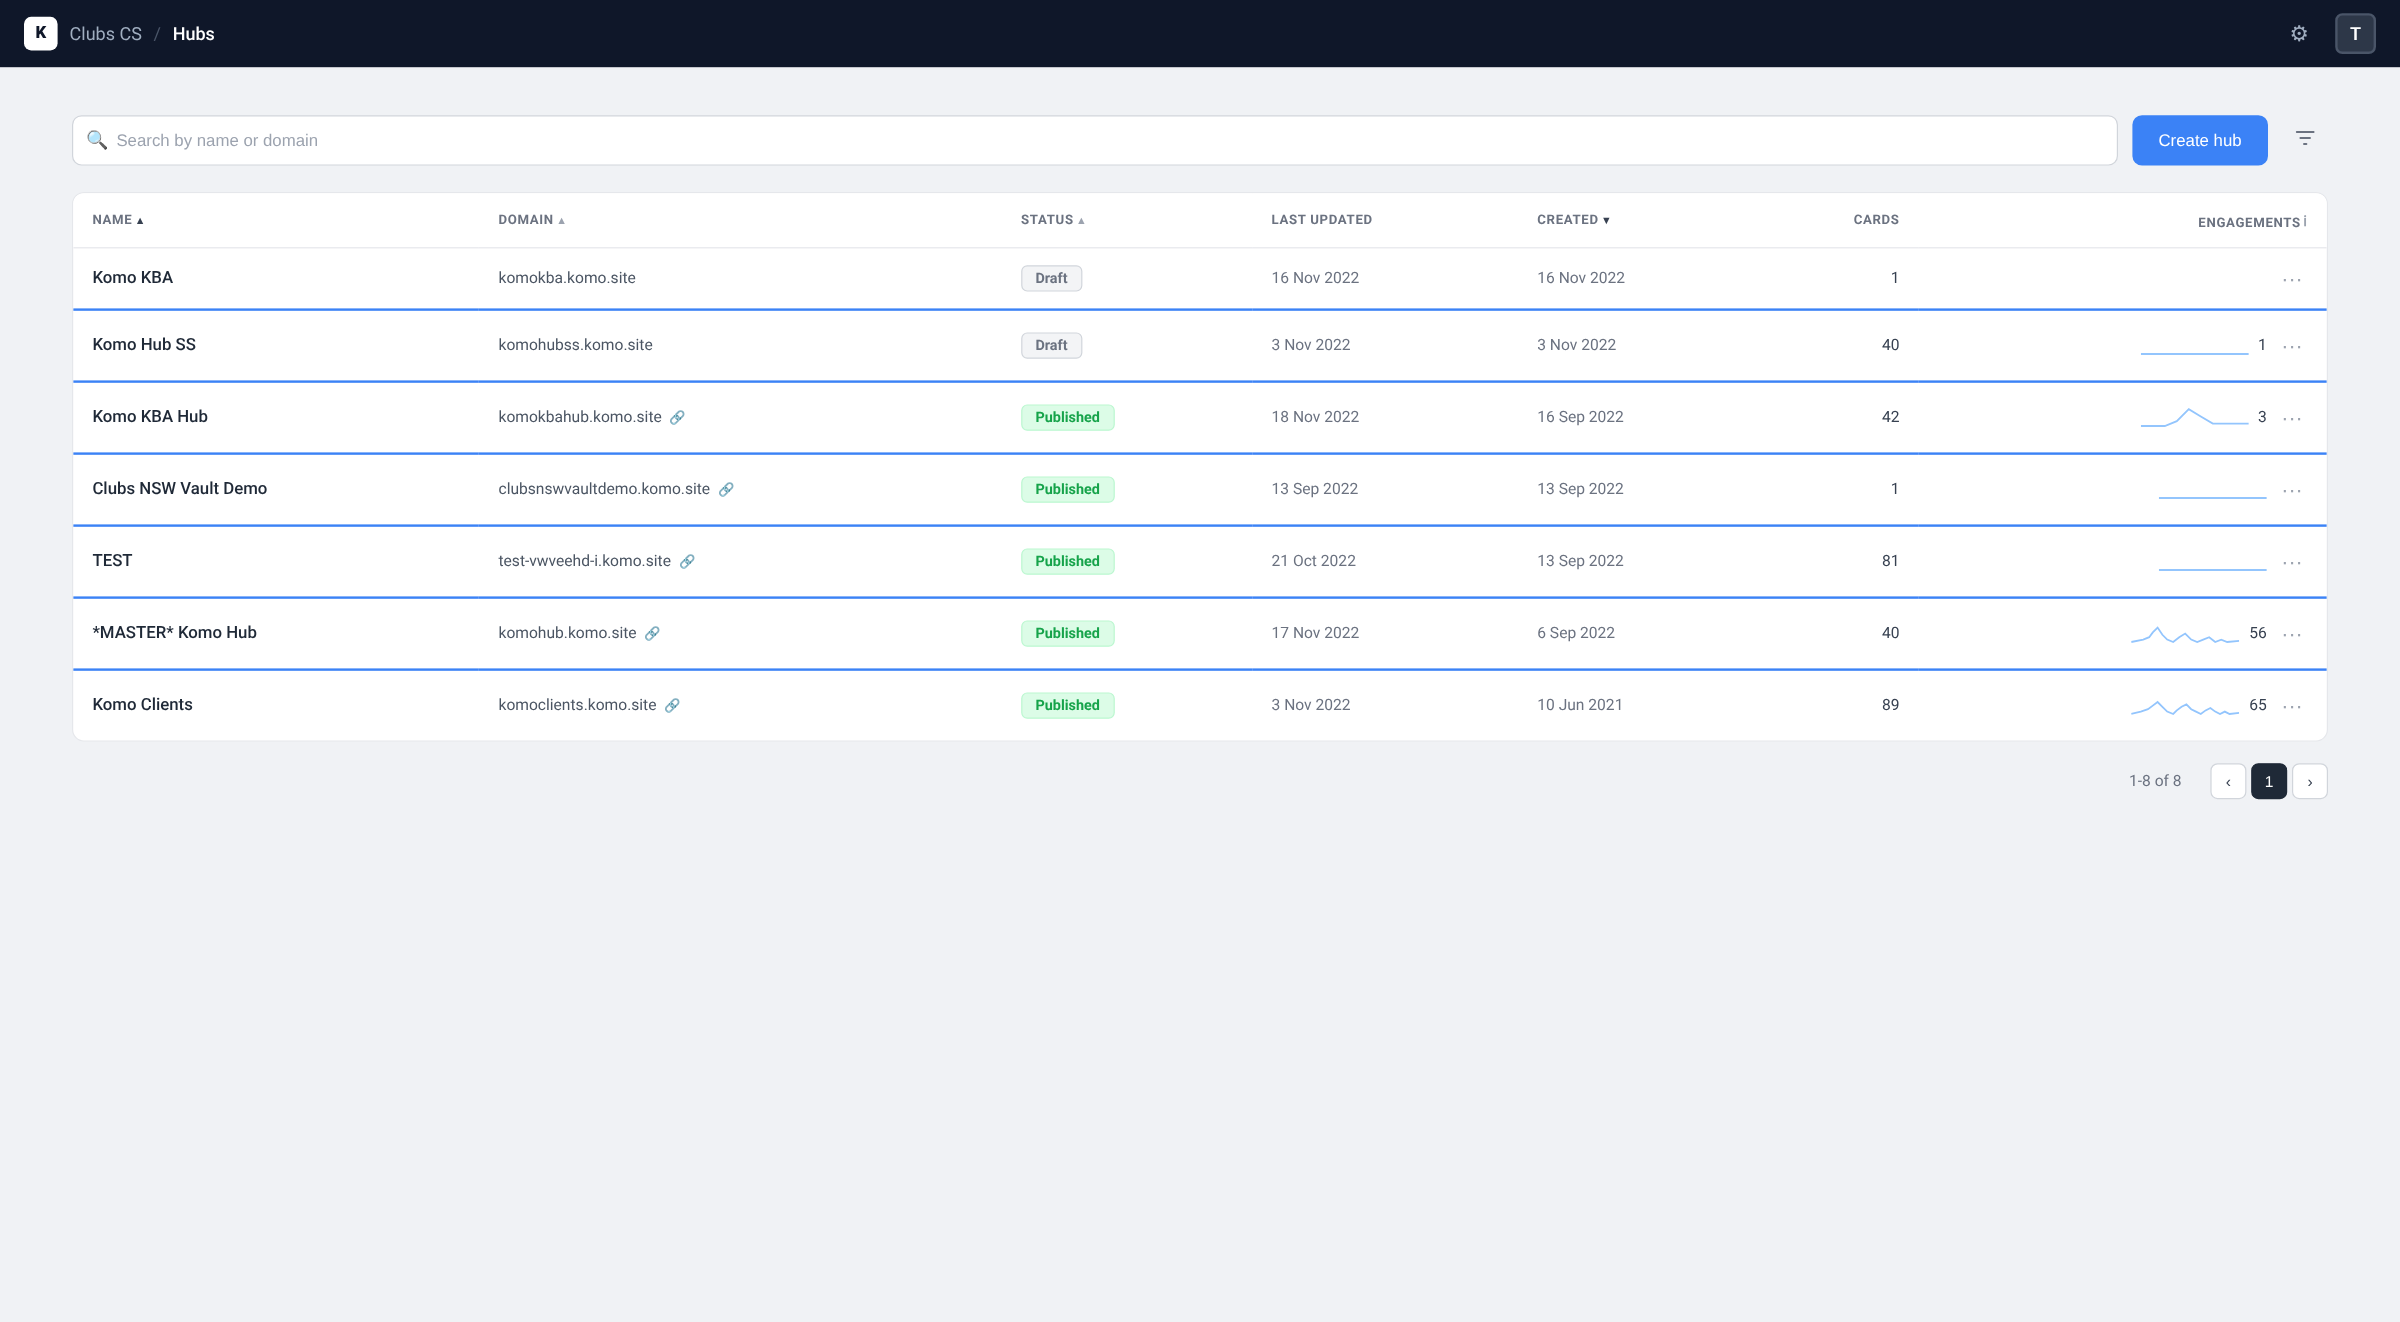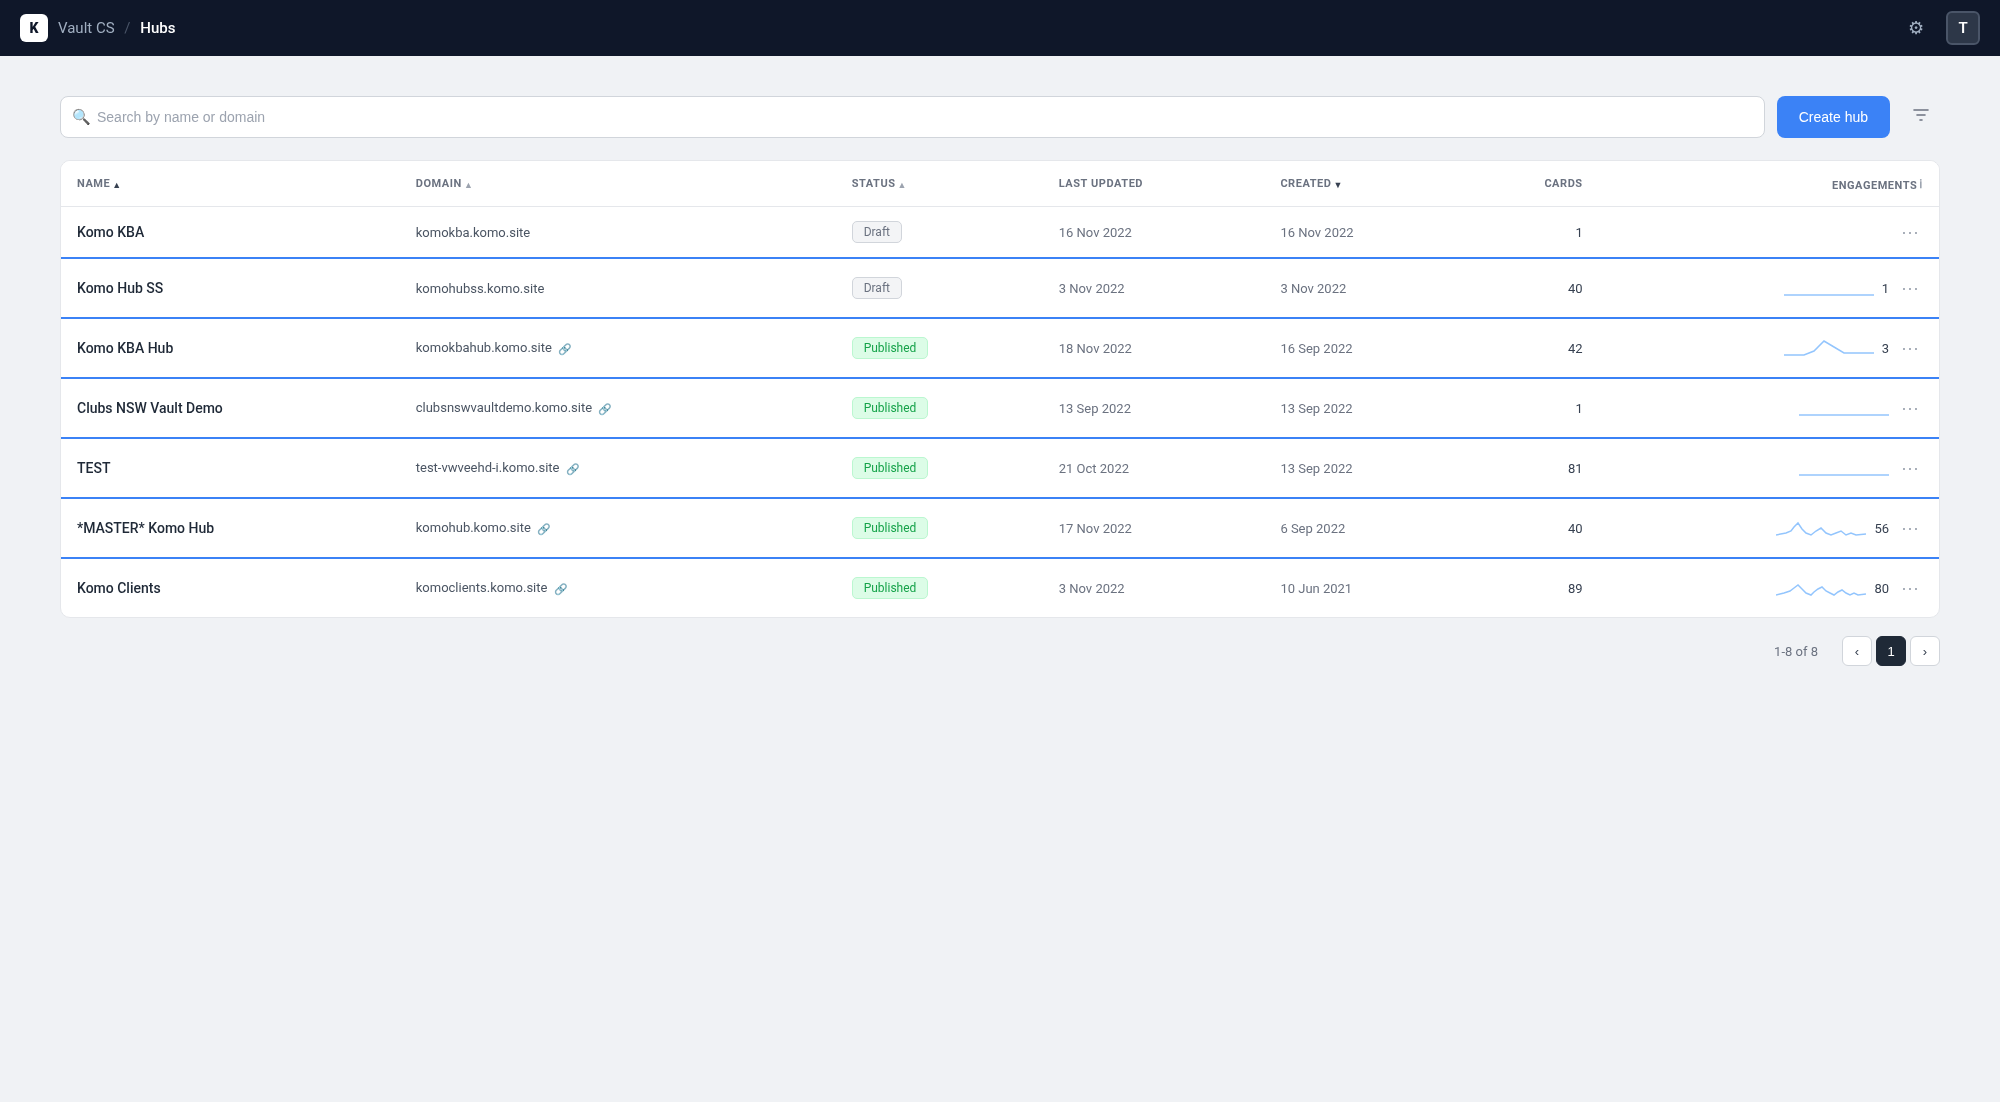--- a/index.html
+++ b/index.html
@@ -101,21 +101,21 @@
     tbody td.domain { color: #4b5563; font-size: 13px; }
     tbody td.date { color: #6b7280; font-size: 13px; }
     tbody td.cards { text-align: right; color: #374151; font-size: 13px; }
     tbody td.engagements { text-align: right; }
     .engagements-cell { display: flex; align-items: center; justify-content: flex-end; gap: 8px; }
     .eng-count { font-size: 13px; color: #374151; }
 
     .badge {
       display: inline-flex; align-items: center;
       padding: 3px 11px; border-radius: 5px;
-      font-size: 12px; font-weight: 400;
+      font-size: 12px; font-weight: 700;
     }
     .badge-draft { background: #f3f4f6; color: #6b7280; border: 1px solid #d1d5db; }
     .badge-published { background: #dcfce7; color: #16a34a; border: 1px solid #bbf7d0; }
 
     .domain-link-icon { color: #6b7280; font-size: 12px; margin-left: 4px; vertical-align: middle; cursor: pointer; }
 
     .more-btn {
       background: none; border: none; cursor: pointer;
       color: #9ca3af; font-size: 18px; padding: 2px 4px;
       line-height: 1;
@@ -154,21 +154,21 @@
     
     .info-icon { font-size: 12px; color: #9ca3af; cursor: pointer; }
   </style>
 </head>
 <body>
 
 <nav class="navbar">
   <div class="navbar-left">
     <div class="navbar-logo">K</div>
     <div class="navbar-breadcrumb">
-      <span>Vault CS</span>
+      <span>Clubs CS</span>
       <span class="sep">/</span>
       <span class="current">Hubs</span>
     </div>
   </div>
   <div class="navbar-right">
     <button class="nav-icon-btn">
       <span>⚙</span>
     </button>
     <div class="nav-avatar">T</div>
   </div>
@@ -337,21 +337,21 @@
             <td class="domain">komoclients.komo.site<span class="domain-link-icon" style="font-size: 11px;"> 🔗</span></td>
             <td><span class="badge badge-published">Published</span></td>
             <td class="date">3 Nov 2022</td>
             <td class="date">10 Jun 2021</td>
             <td class="cards">89</td>
             <td class="engagements">
               <div class="engagements-cell">
                 <svg width="90" height="30" viewBox="0 0 90 30">
                   <path fill="none" stroke="#93c5fd" stroke-width="1.5" d="M0,22 L8,20 L14,18 L18,15 L22,12 L26,16 L30,20 L35,22 L38,19 L42,16 L46,14 L50,18 L54,20 L58,22 L62,19 L66,17 L70,20 L74,22 L78,20 L82,22 L90,21"></path>
                 </svg>
-                <span class="eng-count">80</span>
+                <span class="eng-count">65</span>
                 <button class="more-btn">···</button>
               </div>
             </td>
           </tr>
         </tbody>
     </table>
   </div>
 
   <div class="pagination-row">
     <span class="page-info">1-8 of 8</span>

